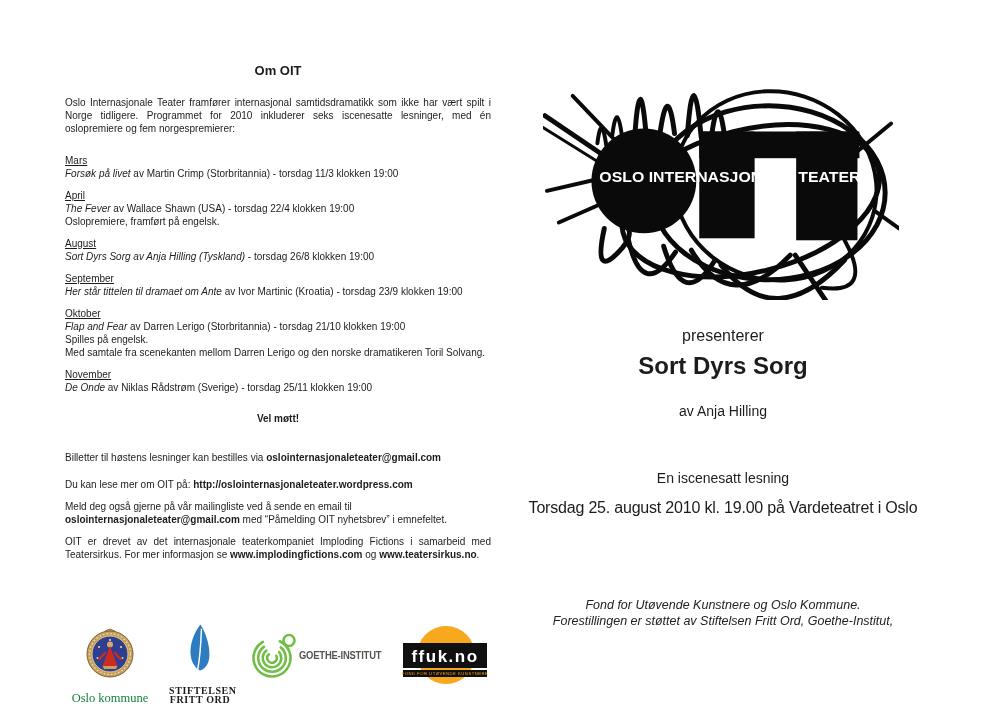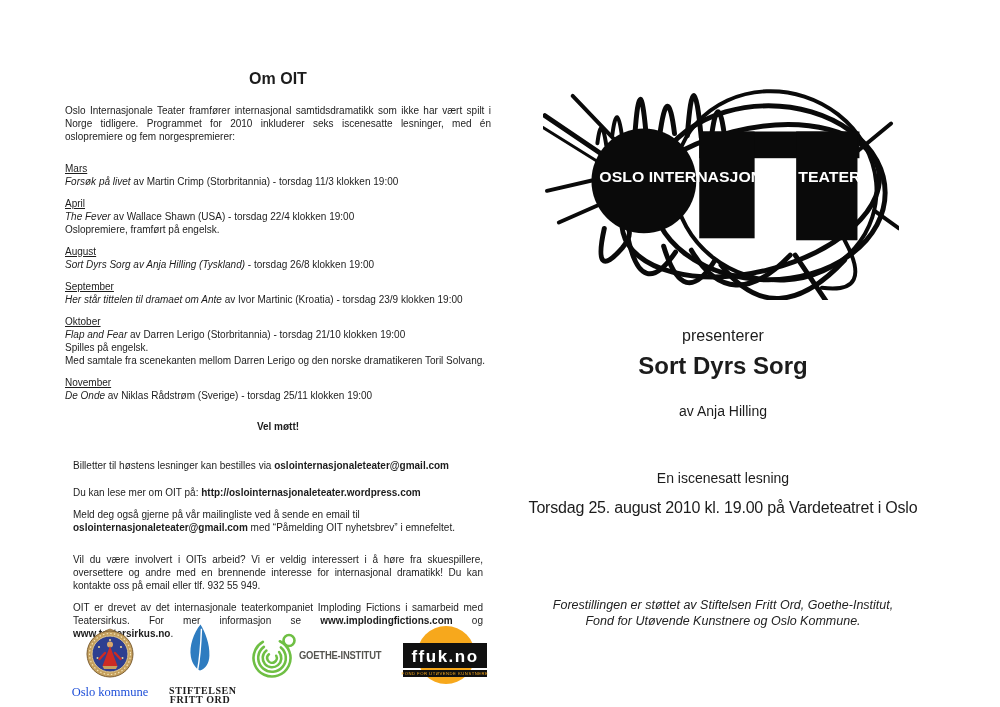--- a/index.html
+++ b/index.html
@@ -2,40 +2,40 @@
 <html><head>
 <meta charset="utf-8">
 <style>
   html,body{margin:0;padding:0;}
   body{
     width:1000px;height:707px;position:relative;background:#ffffff;
     font-family:"Liberation Sans", sans-serif;color:#1c1c1c;overflow:hidden;
   }
   
   .left-col{position:absolute;left:65px;top:60px;width:426px;font-size:10px;line-height:13px;}
-  .om-heading{font-size:16px;font-weight:bold;text-align:center;margin:12px 0 0 0;}
+  .om-heading{font-size:13px;font-weight:bold;text-align:center;margin:4px 0 0 0;}
   .intro{margin:19px 0 0 0;text-align:justify;}
   .events{margin-top:19px;}
   .event{margin-bottom:9px;}
   .event-month{text-decoration:underline;}
   .event-line{white-space:nowrap;}
   .it{font-style:italic;}
   .b{font-weight:bold;}
   .greeting{text-align:center;font-weight:bold;margin-top:18px;}
-  .cp{margin:8px;}
+  .cp{margin:0;}
   .cp1{margin-top:26px;}
   .cp2{margin-top:14px;}
   .cp3{margin-top:9px;}
   .cp4{margin-top:19px;text-align:justify;}
   .cp5{margin-top:9px;text-align:justify;}
   
   .logos-row{position:absolute;left:65px;top:618px;width:430px;height:88px;}
   .logo{position:absolute;}
   .logo-oslo{left:6px;top:10px;width:78px;text-align:center;}
-  .oslo-label{font-family:"Liberation Serif", serif;font-size:12.5px;color:#1d4ed8;margin-top:3px;}
+  .oslo-label{font-family:"Liberation Serif", serif;font-size:12.5px;color:#15803d;margin-top:9px;}
   .logo-fritt{left:104px;top:6px;width:62px;text-align:center;}
   .fritt-label{font-family:"Liberation Serif", serif;font-size:10px;font-weight:bold;letter-spacing:0.6px;color:#1d1d1d;line-height:9px;margin-top:10px;}
   .logo-goethe{left:186px;top:14px;display:flex;align-items:center;gap:2px;}
   .goethe-label{font-size:10px;font-weight:bold;color:#55544f;letter-spacing:-0.2px;transform:scaleX(0.94);transform-origin:left center;white-space:nowrap;}
   .logo-ffuk{left:336px;top:6px;}
   
   .right-col{position:absolute;left:500px;top:0;width:446px;height:707px;text-align:center;}
   .oit-logo{position:absolute;left:43px;top:52px;width:356px;height:248px;}
   .presenterer{position:absolute;top:327px;width:100%;font-size:16px;}
   .show-title{position:absolute;top:352px;width:100%;font-size:24px;font-weight:bold;}
@@ -90,21 +90,20 @@
   </div>
 
   <div class="greeting">Vel møtt!</div>
 
   <p class="cp cp1"><span>Billetter til høstens lesninger kan bestilles via </span><span class="b">oslointernasjonaleteater@gmail.com</span></p>
 
   <p class="cp cp2"><span>Du kan lese mer om OIT på: </span><span class="b">http://oslointernasjonaleteater.wordpress.com</span></p>
 
   <p class="cp cp3"><span>Meld deg også gjerne på vår mailingliste ved å sende en email til</span><br><span class="b">oslointernasjonaleteater@gmail.com</span><span> med “Påmelding OIT nyhetsbrev” i emnefeltet.</span></p>
 
-  <p class="cp cp4">Vil du være involvert i OITs arbeid? Vi er veldig interessert i å høre fra skuespillere, oversettere og andre med en brennende interesse for internasjonal dramatikk! Du kan kontakte oss på email eller tlf. 932 55 949.</p>
 
   <p class="cp cp5"><span>OIT er drevet av det internasjonale teaterkompaniet Imploding Fictions i samarbeid med Teatersirkus. For mer informasjon se </span><span class="b">www.implodingfictions.com</span><span> og </span><span class="b">www.teatersirkus.no</span><span>.</span></p>
 </div>
 
 <div class="logos-row">
 
   <div class="logo logo-oslo">
     <svg width="50" height="50" viewBox="0 0 50 50">
       <path d="M20 3 L21.5 8 L25 5 L28.5 8 L30 3 L25 1 Z" fill="#c5a05e" stroke="#7d5f33" stroke-width="0.8"></path>
       <circle cx="25" cy="26" r="23" fill="#c5a05e" stroke="#7d5f33" stroke-width="1"></circle>
@@ -195,16 +194,16 @@
     <text x="57" y="131" textLength="264" lengthAdjust="spacingAndGlyphs" font-family="Liberation Sans, sans-serif" font-size="14.5" font-weight="bold" fill="#ffffff">OSLO INTERNASJONALE TEATER</text>
   </svg>
 
   <div class="presenterer">presenterer</div>
   <div class="show-title">Sort Dyrs Sorg</div>
   <div class="show-author">av Anja Hilling</div>
   <div class="show-subtitle">En iscenesatt lesning</div>
   <div class="show-datetime">Torsdag 25. august 2010 kl. 19.00 på Vardeteatret i Oslo</div>
 
   <div class="support">
+    <div>Fond for Utøvende Kunstnere og Oslo Kommune.</div>
     <div>Forestillingen er støttet av Stiftelsen Fritt Ord, Goethe-Institut,</div>
-    <div>Fond for Utøvende Kunstnere og Oslo Kommune.</div>
   </div>
 </div>
 
 </body></html>

